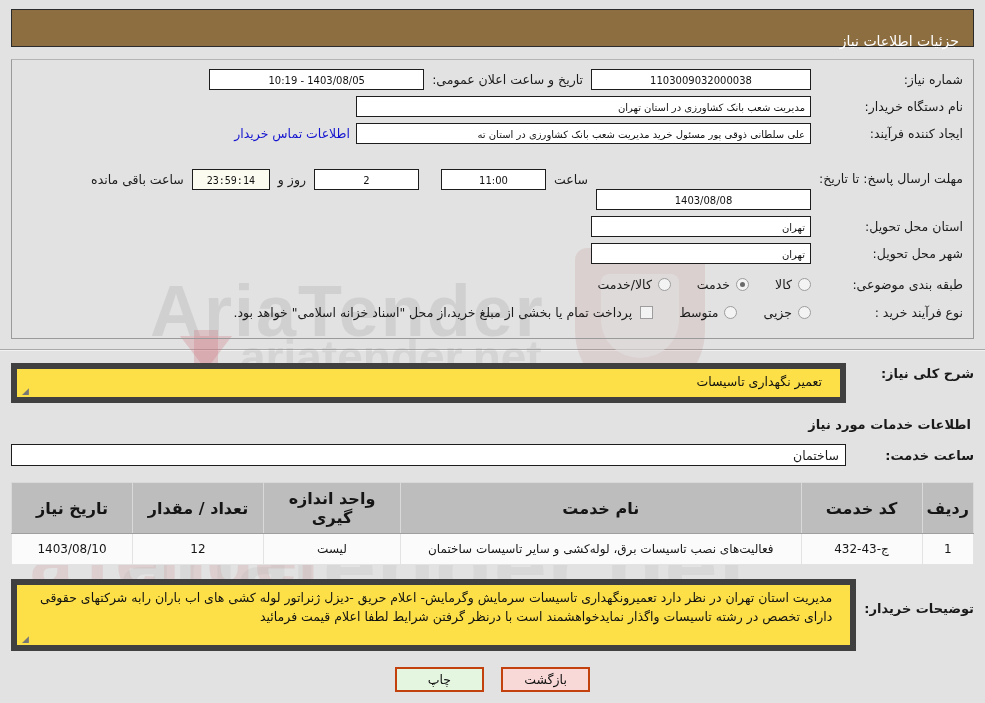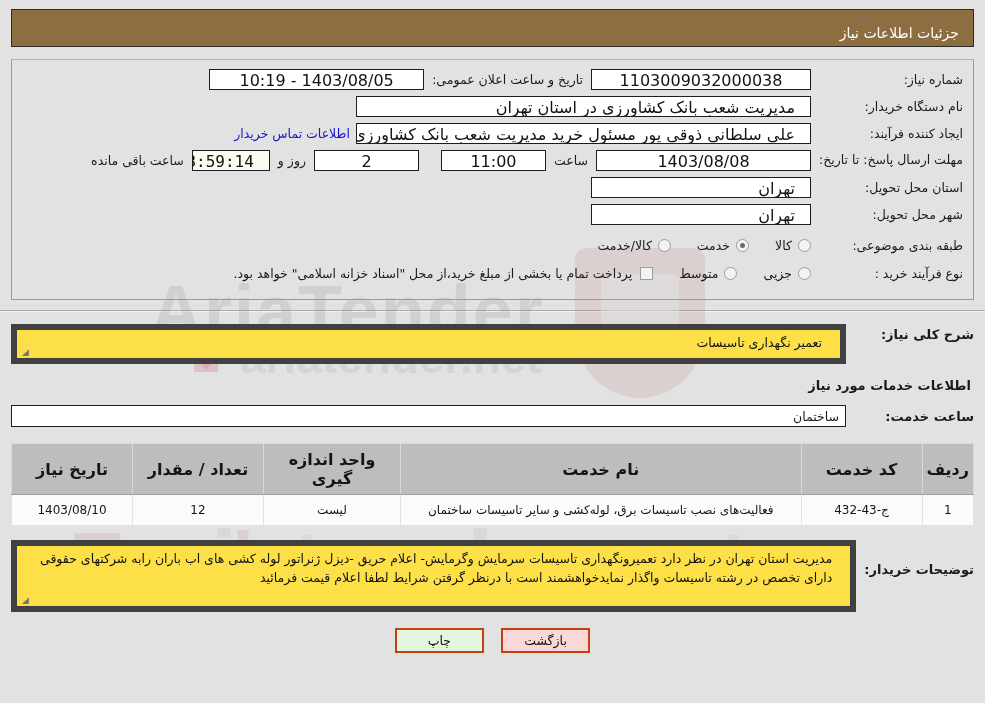--- a/index.html
+++ b/index.html
@@ -100,21 +100,21 @@
     z-index: 2;
     padding: 9px 11px 0 11px;
   }
   .titlebar {
     background: #8d6e41;
     border: 1px solid #2b2b2b;
     height: 38px;
     line-height: 38px;
     color: #ffffff;
     font-size: 14px;
-    padding: 4px 14px;
+    padding: 12px 14px;
     box-sizing: border-box;
   }
 
   
   .panel {
     border: 1px solid #9a9a9a;
     border-top: 1px solid #b4b4b4;
     background: transparent;
     margin-top: 12px;
     padding: 8px 10px 10px 10px;
@@ -143,34 +143,34 @@
     width: 152px;
     padding-left: 8px;
     box-sizing: border-box;
     line-height: 1.35;
   }
   .fld {
     border: 1px solid #1d1d1d;
     background: #ffffff;
     height: 21px;
     line-height: 21px;
-    font-size: 16px;
-    padding: 0 15px;
+    font-size: 10px;
+    padding: 0 5px;
     box-sizing: border-box;
     overflow: hidden;
     white-space: nowrap;
     color: #111;
   }
   .fld.center { text-align: center; }
   .fld.right  { text-align: right; }
 
   .w-needno   { width: 220px; }
   .w-buyer    { width: 455px; }
   .w-creator  { width: 455px; }
-  .w-date     { width: 215px; }
+  .w-date     { width: 215px; margin-top: 40px; }
   .w-hour     { width: 105px; }
   .w-days     { width: 105px; }
   .w-timer    { width: 78px; background:#fcfbef; font-family:"DejaVu Sans Mono", monospace; }
   .w-prov     { width: 220px; }
   .w-announce { width: 215px; }
 
   .mini-lbl {
     font-size: 12.5px;
     padding: 0 8px;
     white-space: nowrap;

